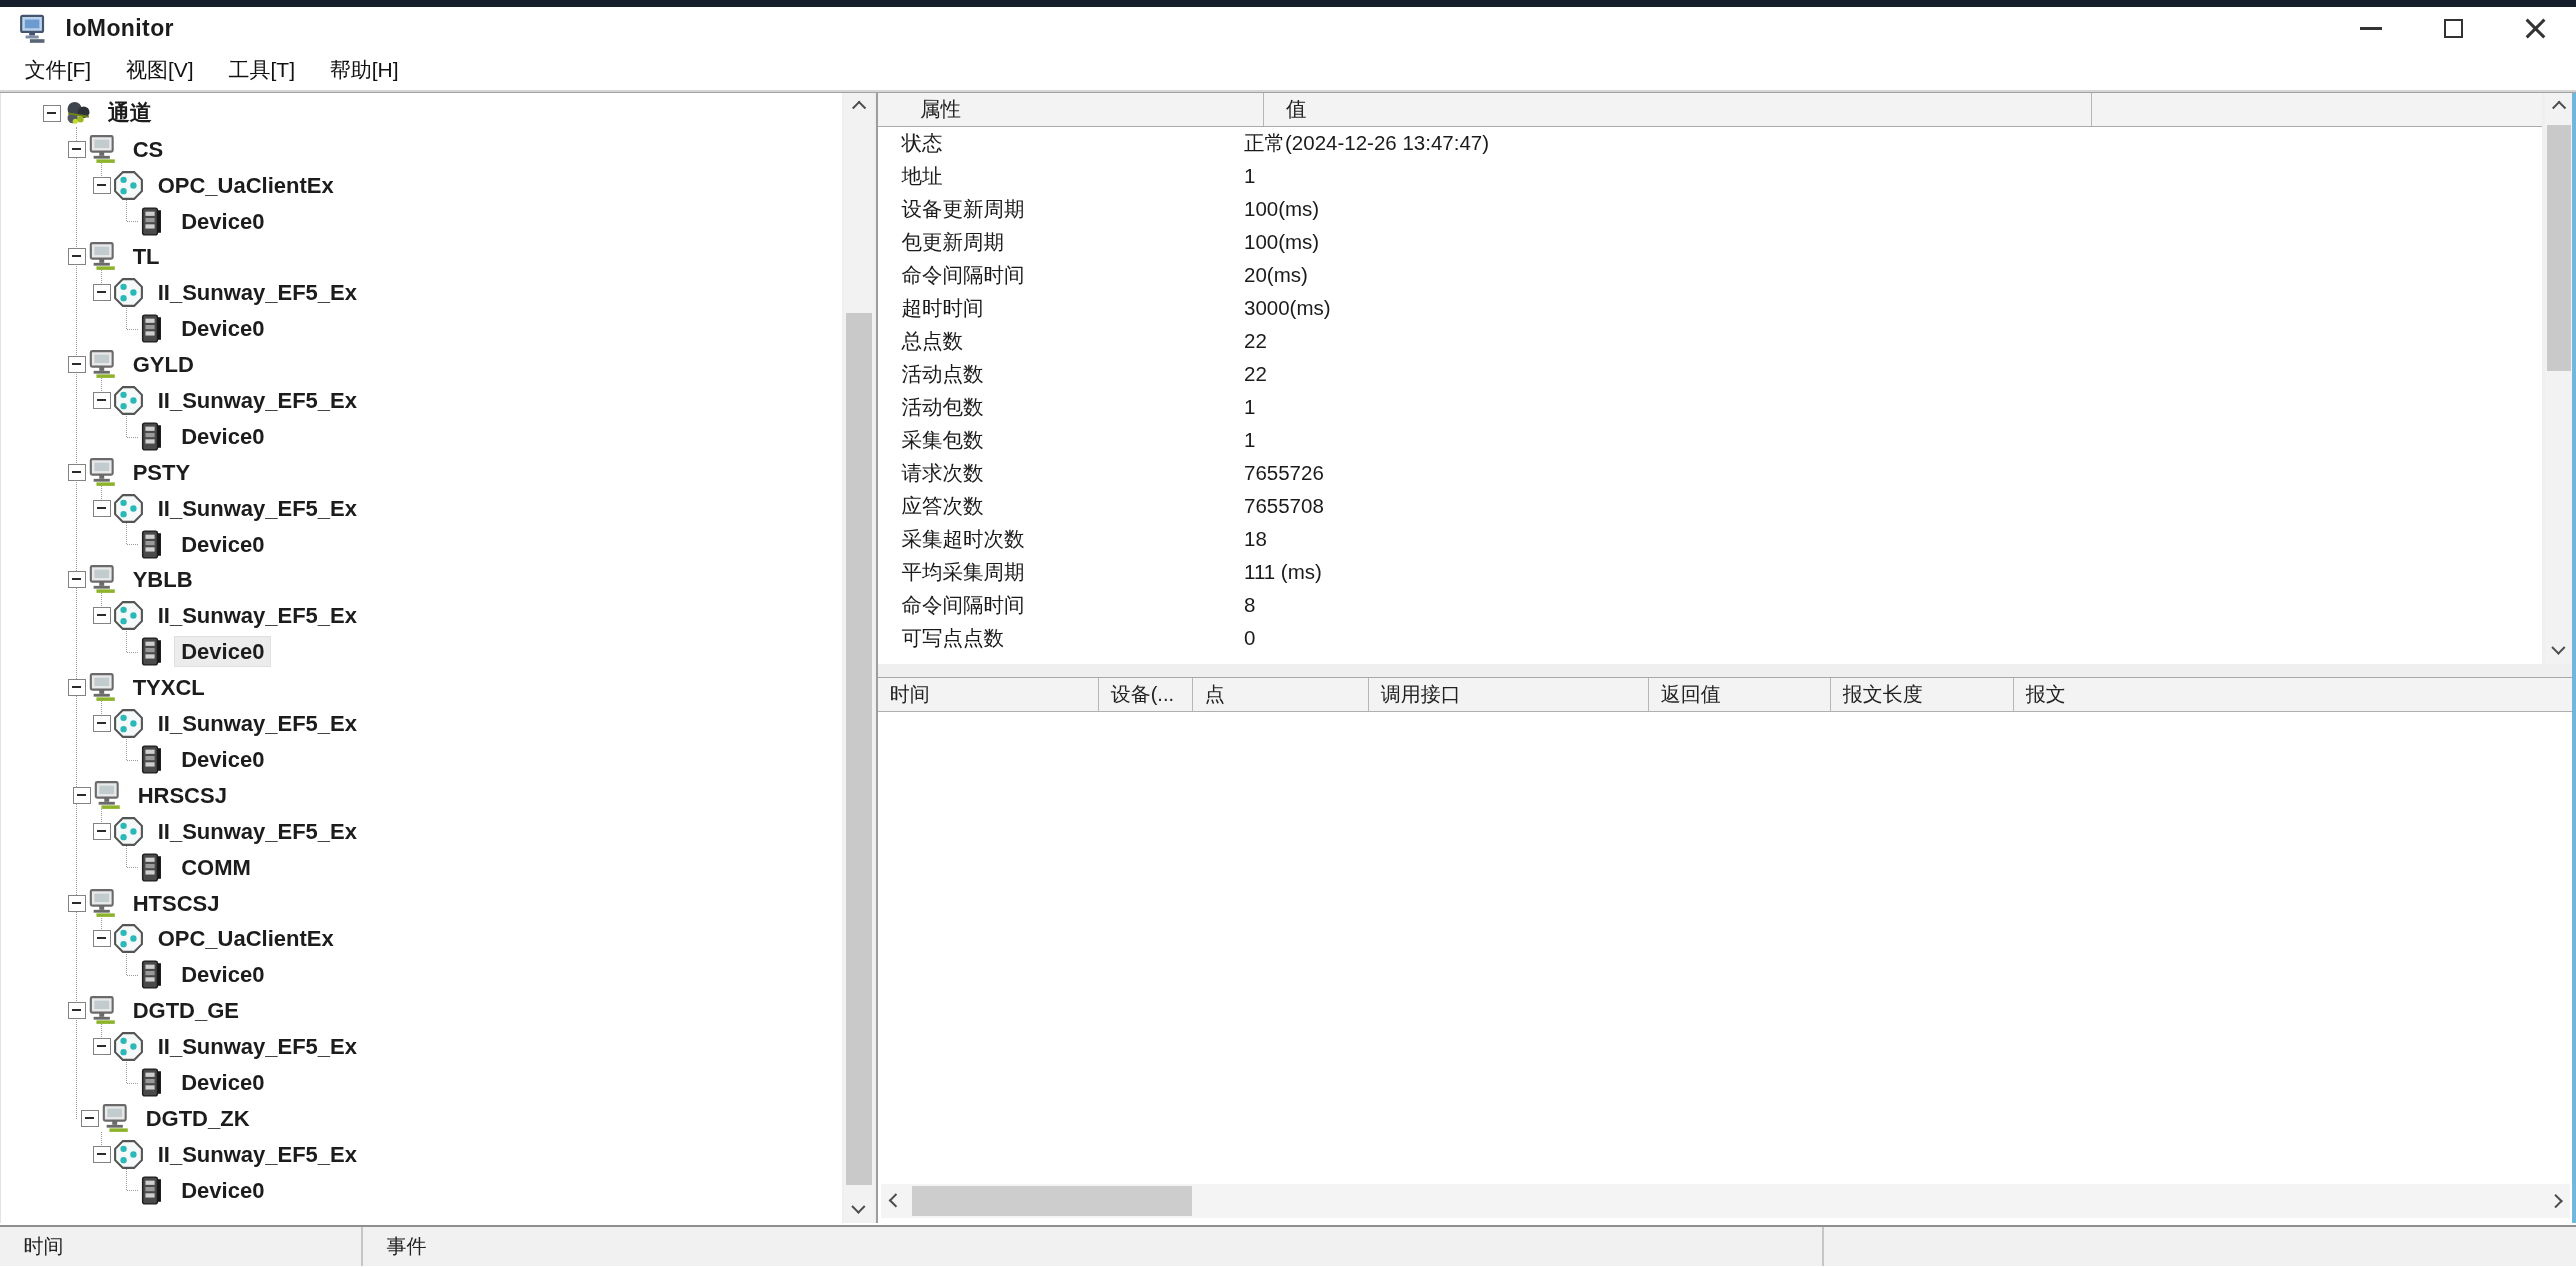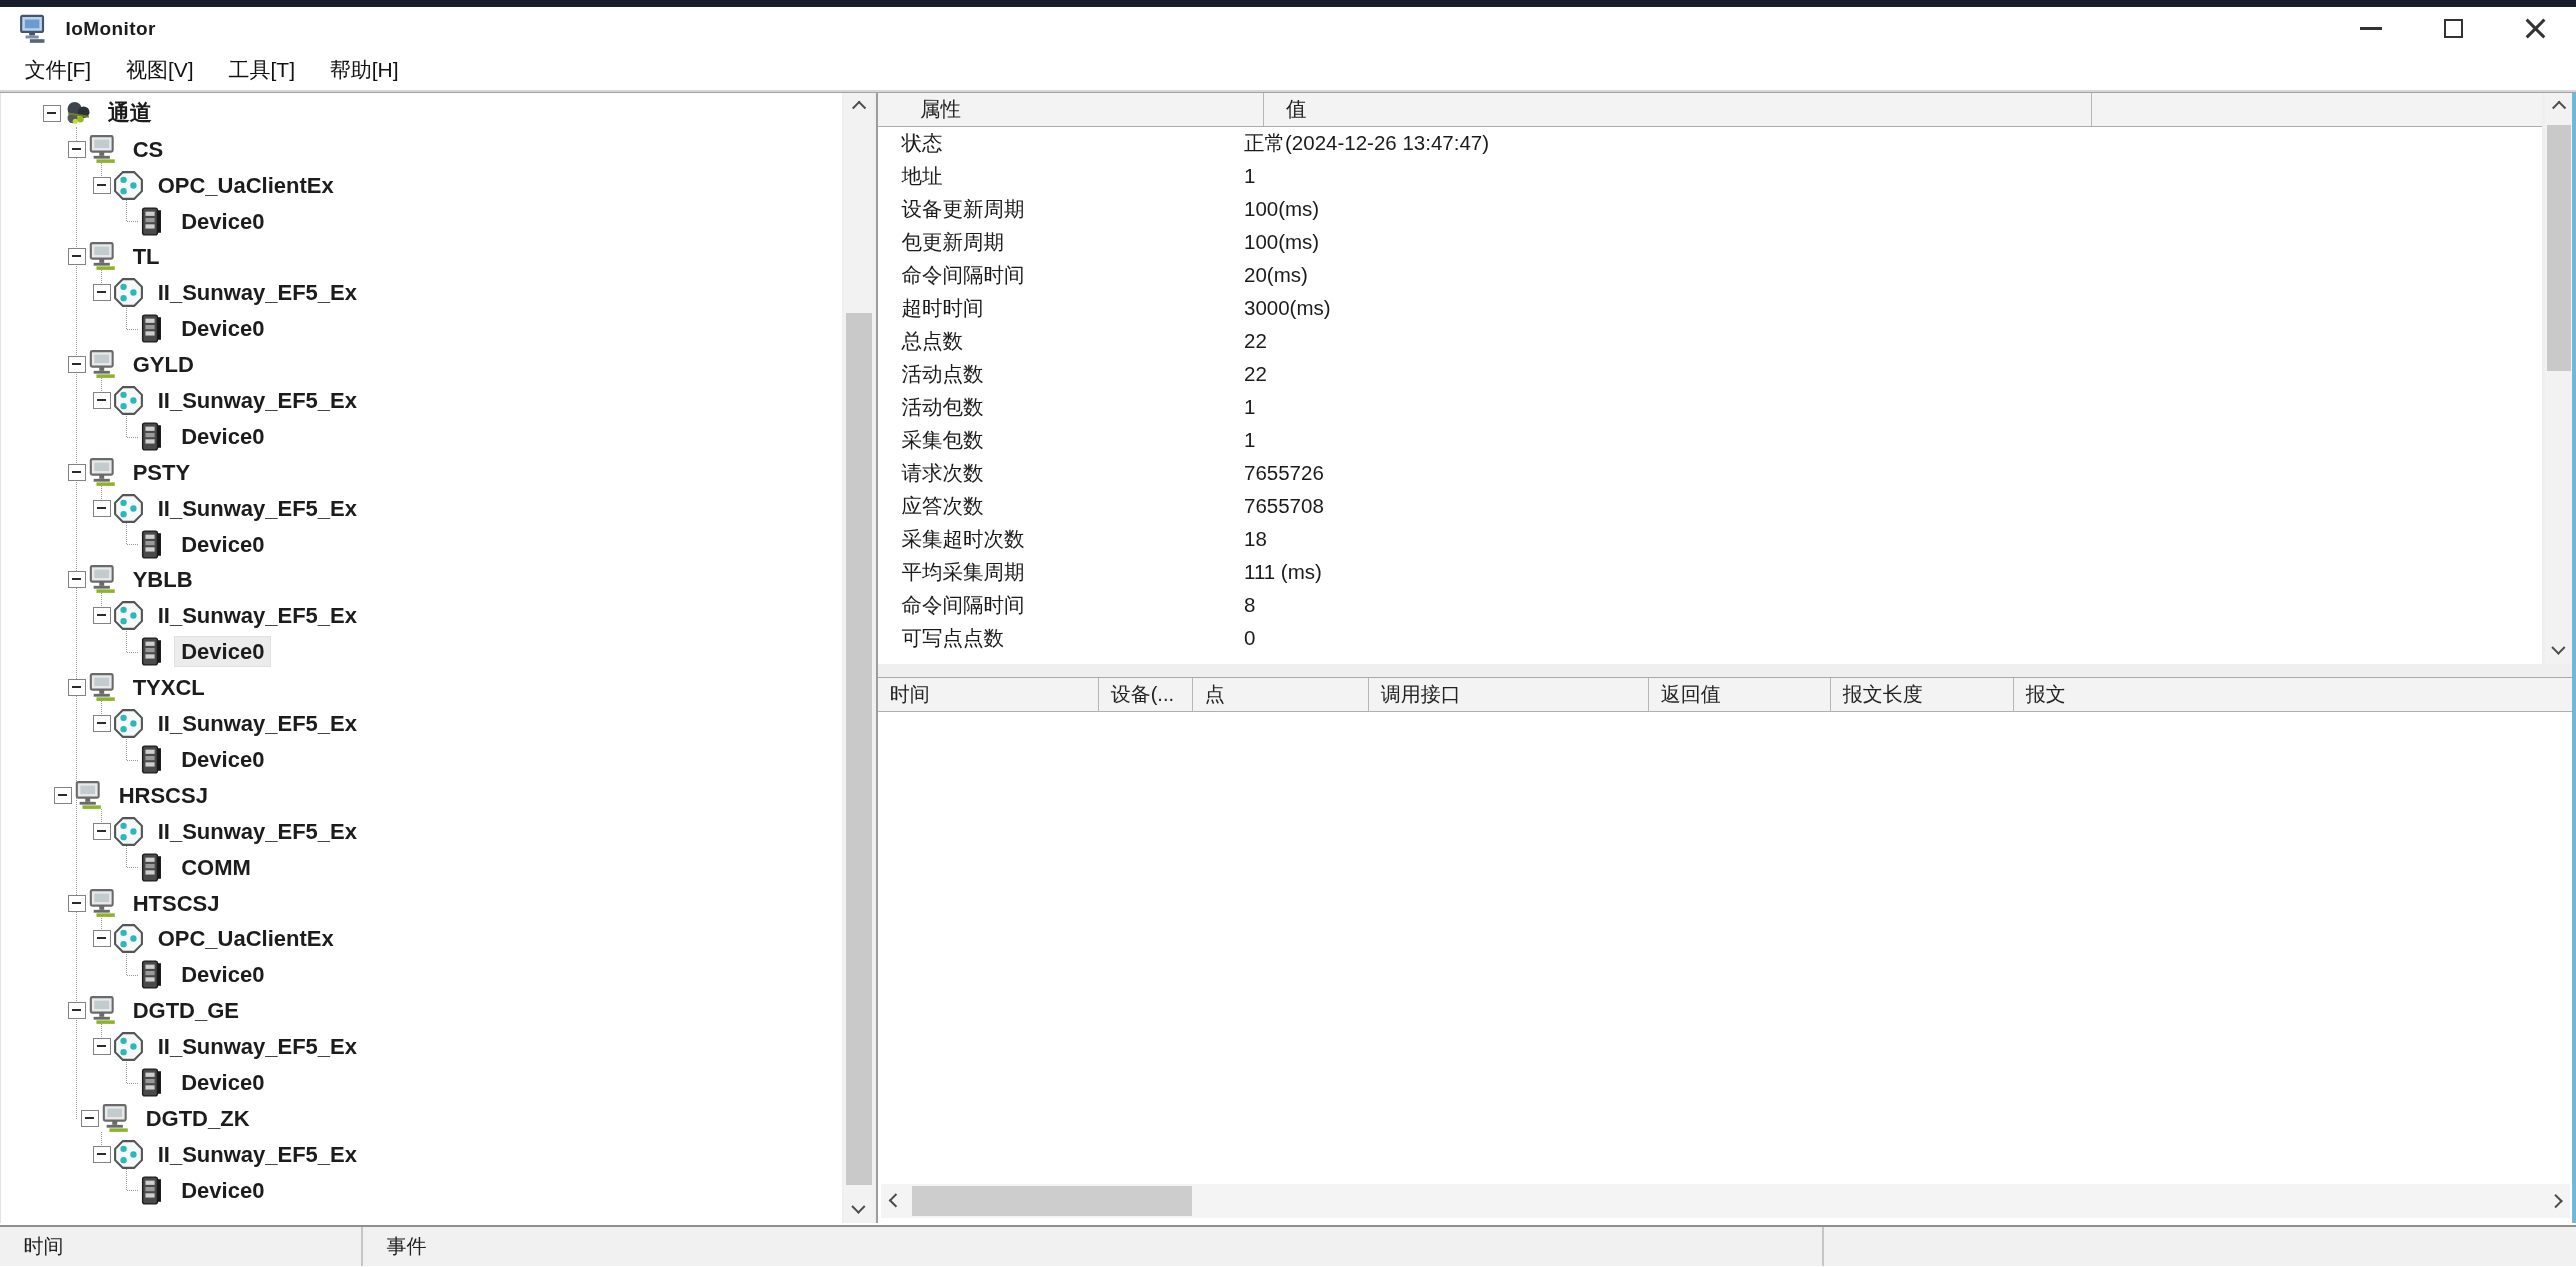--- a/index.html
+++ b/index.html
@@ -5,21 +5,21 @@
   * { box-sizing: border-box; margin: 0; padding: 0; }
   html,body { width: 2576px; height: 1268px; overflow: hidden;
     font-family: "Liberation Sans", "DejaVu Sans", sans-serif;
     background: #ffffff; color: #1b1b1b; }
 
   
   .top-strip { height: 6.6px; background: #161e2c; }
   .titlebar { height: 44px; display: flex; align-items: center; position: relative;
     background: #ffffff; padding-left: 19px; }
   .app-icon { width: 32px; height: 32px; flex: 0 0 auto; }
-  .title-text { font-size: 19px; font-weight: 700; margin-left: 14.6px; letter-spacing: 0.4px; }
+  .title-text { font-size: 23px; font-weight: 700; margin-left: 14.6px; letter-spacing: 0.4px; }
   .win-controls { position: absolute; right: 0; top: 0; height: 44px; display: flex; }
   .win-btn { width: 82px; height: 44px; display: flex; align-items: center; justify-content: center; }
   .glyph-min { width: 22px; height: 2.9px; background: #333; }
   .glyph-max { width: 19px; height: 19px; border: 2.9px solid #333; }
   .glyph-close { position: relative; width: 22px; height: 22px; }
   .glyph-close::before, .glyph-close::after { content:""; position: absolute; left: -1.5px; top: 9.5px;
     width: 25px; height: 2.9px; background: #333; }
   .glyph-close::before { transform: rotate(45deg); }
   .glyph-close::after  { transform: rotate(-45deg); }
 
@@ -330,21 +330,21 @@
           <div class="tree-icon noexp"><svg viewBox="0 0 44 44" width="31" height="31">
               <rect x="8" y="3" width="21" height="38" rx="3" fill="#4a4a4a" stroke="#1e1e1e" stroke-width="2"></rect>
               <rect x="12" y="8" width="13" height="6" fill="#cfcfcf"></rect>
               <rect x="12" y="17" width="13" height="6" fill="#9a9a9a"></rect>
               <rect x="12" y="26" width="13" height="6" fill="#cfcfcf"></rect>
               <rect x="29" y="6" width="5" height="32" fill="#171717"></rect>
             </svg></div>
           <div class="tree-label">Device0</div>
         </div>
         <div class="stub" style="left: 126px; width: 11px; top: 667px;"></div>
-        <div class="tree-row" style="top: 685px; padding-left: 53px;">
+        <div class="tree-row" style="top: 685px; padding-left: 72px;">
           <div class="expander"></div>
           <div class="tree-icon"><svg viewBox="0 0 44 44" width="31" height="31">
               <rect x="4" y="3" width="31" height="22" rx="2" fill="#e9e9e9" stroke="#6a6a6a" stroke-width="3"></rect>
               <rect x="9" y="8" width="21" height="12" fill="#c2cccf"></rect>
               <rect x="16" y="25" width="7" height="6" fill="#6a6a6a"></rect>
               <rect x="8" y="31" width="23" height="4" fill="#6a6a6a"></rect>
               <rect x="12" y="36" width="26" height="5" fill="#8db32a"></rect>
             </svg></div>
           <div class="tree-label">HRSCSJ</div>
         </div>

